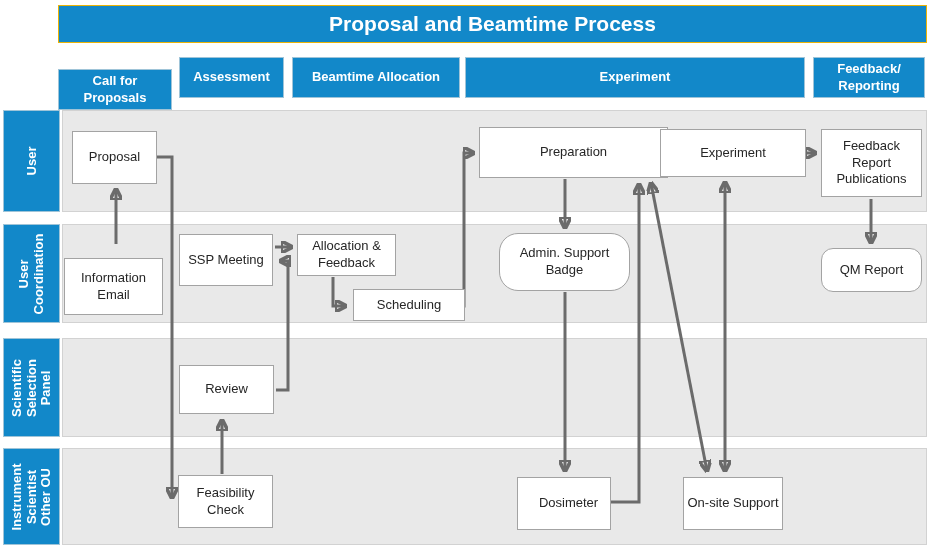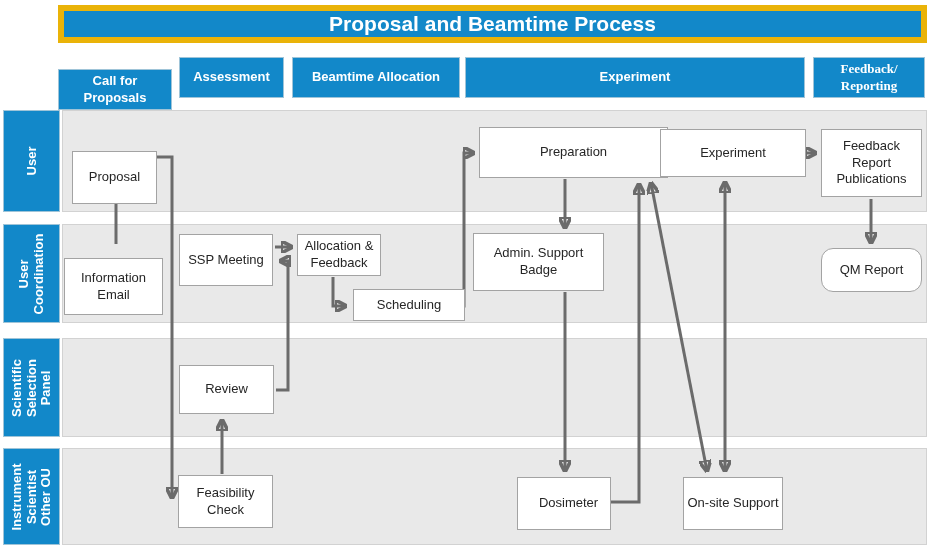--- a/index.html
+++ b/index.html
@@ -5,34 +5,34 @@
   html,body { margin:0; padding:0; background:#ffffff; }
   .stage {
     position:relative; width:934px; height:547px; background:#ffffff;
     font-family:"Liberation Sans", sans-serif; overflow:hidden;
   }
   
   .title-bar {
     position:absolute; left:58px; top:5px; width:869px; height:38px;
     background:#1288c9; color:#fff; font-weight:bold; font-size:21px;
     display:flex; align-items:center; justify-content:center;
-    border:6px solid #eab308; box-sizing:border-box;
+    border:1px solid #eab308; box-sizing:border-box;
   }
   .phase {
     position:absolute; top:57px; height:41px;
     background:#1288c9; color:#fff; font-weight:bold; font-size:13px;
     display:flex; align-items:center; justify-content:center;
     text-align:center; line-height:1.25; padding:0 13px; box-sizing:border-box;
     border:1px solid #9fc4d8;
   }
   .p0 { left:58px;  width:114px;margin-top:12px; }
   .p1 { left:179px; width:105px; }
   .p2 { left:292px; width:168px; }
   .p3 { left:465px; width:340px; }
-  .p4 { left:813px; width:112px;font-family:Liberation Serif, serif; }
+  .p4 { left:813px; width:112px; }
   
   .band {
     position:absolute; left:62px; width:865px; background:#e9e9e9;
     border:1px solid #d2d2d2; box-sizing:border-box;
   }
   .lane-label {
     position:absolute; left:3px; width:57px; background:#1288c9;
     border:1px solid #9fc4d8; box-sizing:border-box;
   }
   .lane-label .rot {
@@ -50,29 +50,29 @@
   .edges { position:absolute; left:0; top:0; z-index:2; pointer-events:none; }
   .edges path { stroke:#6b6b6b; stroke-width:3; fill:none; }
   
   .node {
     position:absolute; z-index:3; background:#ffffff;
     border:1.5px solid #a3a3a3; box-sizing:border-box;
     display:flex; align-items:center; justify-content:center;
     text-align:center; font-size:13px; color:#262626; line-height:1.3;
     padding:2px;
   }
-  .n-proposal   { left:72px;  top:131px; width:85px;  height:53px;margin-top:20px; }
+  .n-proposal   { left:72px;  top:131px; width:85px;  height:53px; }
   .n-prep       { left:479px; top:127px; width:189px; height:51px; }
   .n-exp        { left:660px; top:129px; width:146px; height:48px; }
   .n-feedback   { left:821px; top:129px; width:101px; height:68px; }
   .n-info       { left:64px;  top:258px; width:99px;  height:57px; }
   .n-ssp        { left:179px; top:234px; width:94px;  height:52px; }
-  .n-alloc      { left:297px; top:234px; width:84px;  height:42px; }
+  .n-alloc      { left:297px; top:234px; width:99px;  height:42px; }
   .n-sched      { left:353px; top:289px; width:112px;  height:32px; }
-  .n-badge      { left:473px; top:233px; width:131px; height:58px; }
+  .n-badge      { left:499px; top:233px; width:131px; height:58px;border-radius:19px; }
   .n-qm         { left:821px; top:248px; width:101px; height:44px;border-radius:12px; }
   .n-review     { left:179px; top:365px; width:95px;  height:49px; }
   .n-feas       { left:178px; top:475px; width:95px;  height:53px; }
   .n-dosi       { left:517px; top:477px; width:94px;  height:53px;padding-left:11px; }
   .n-onsite     { left:683px; top:477px; width:100px;  height:53px; }
 </style>
 </head>
 <body>
 
 <div class="stage">

